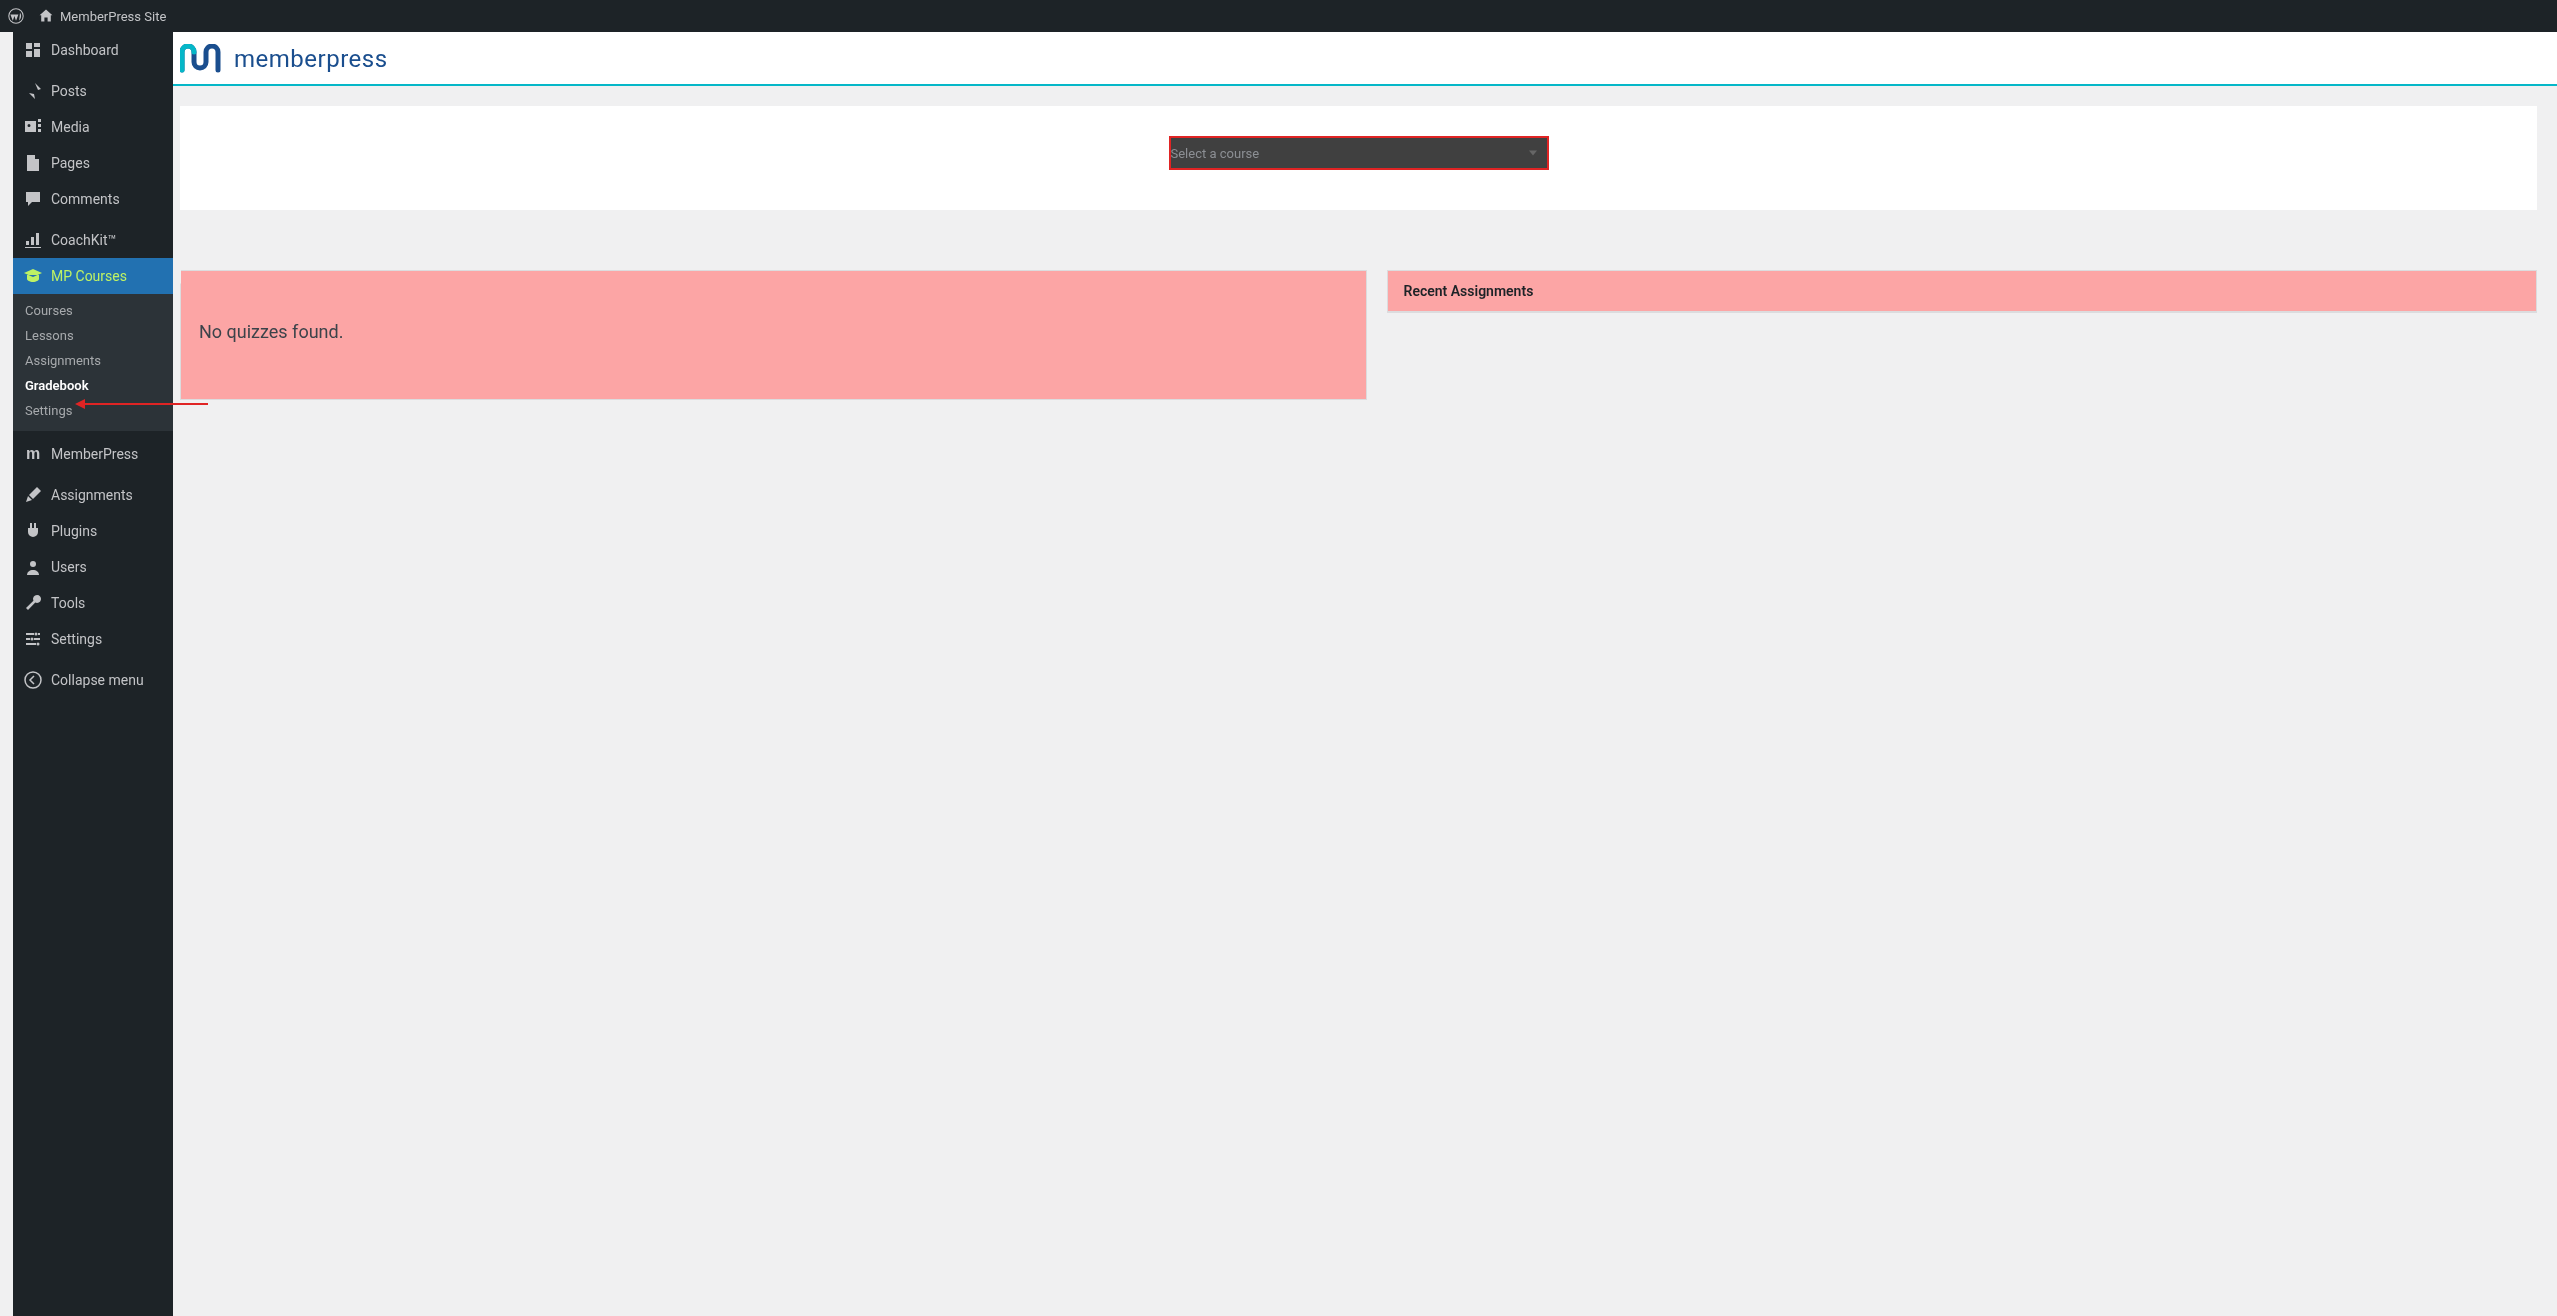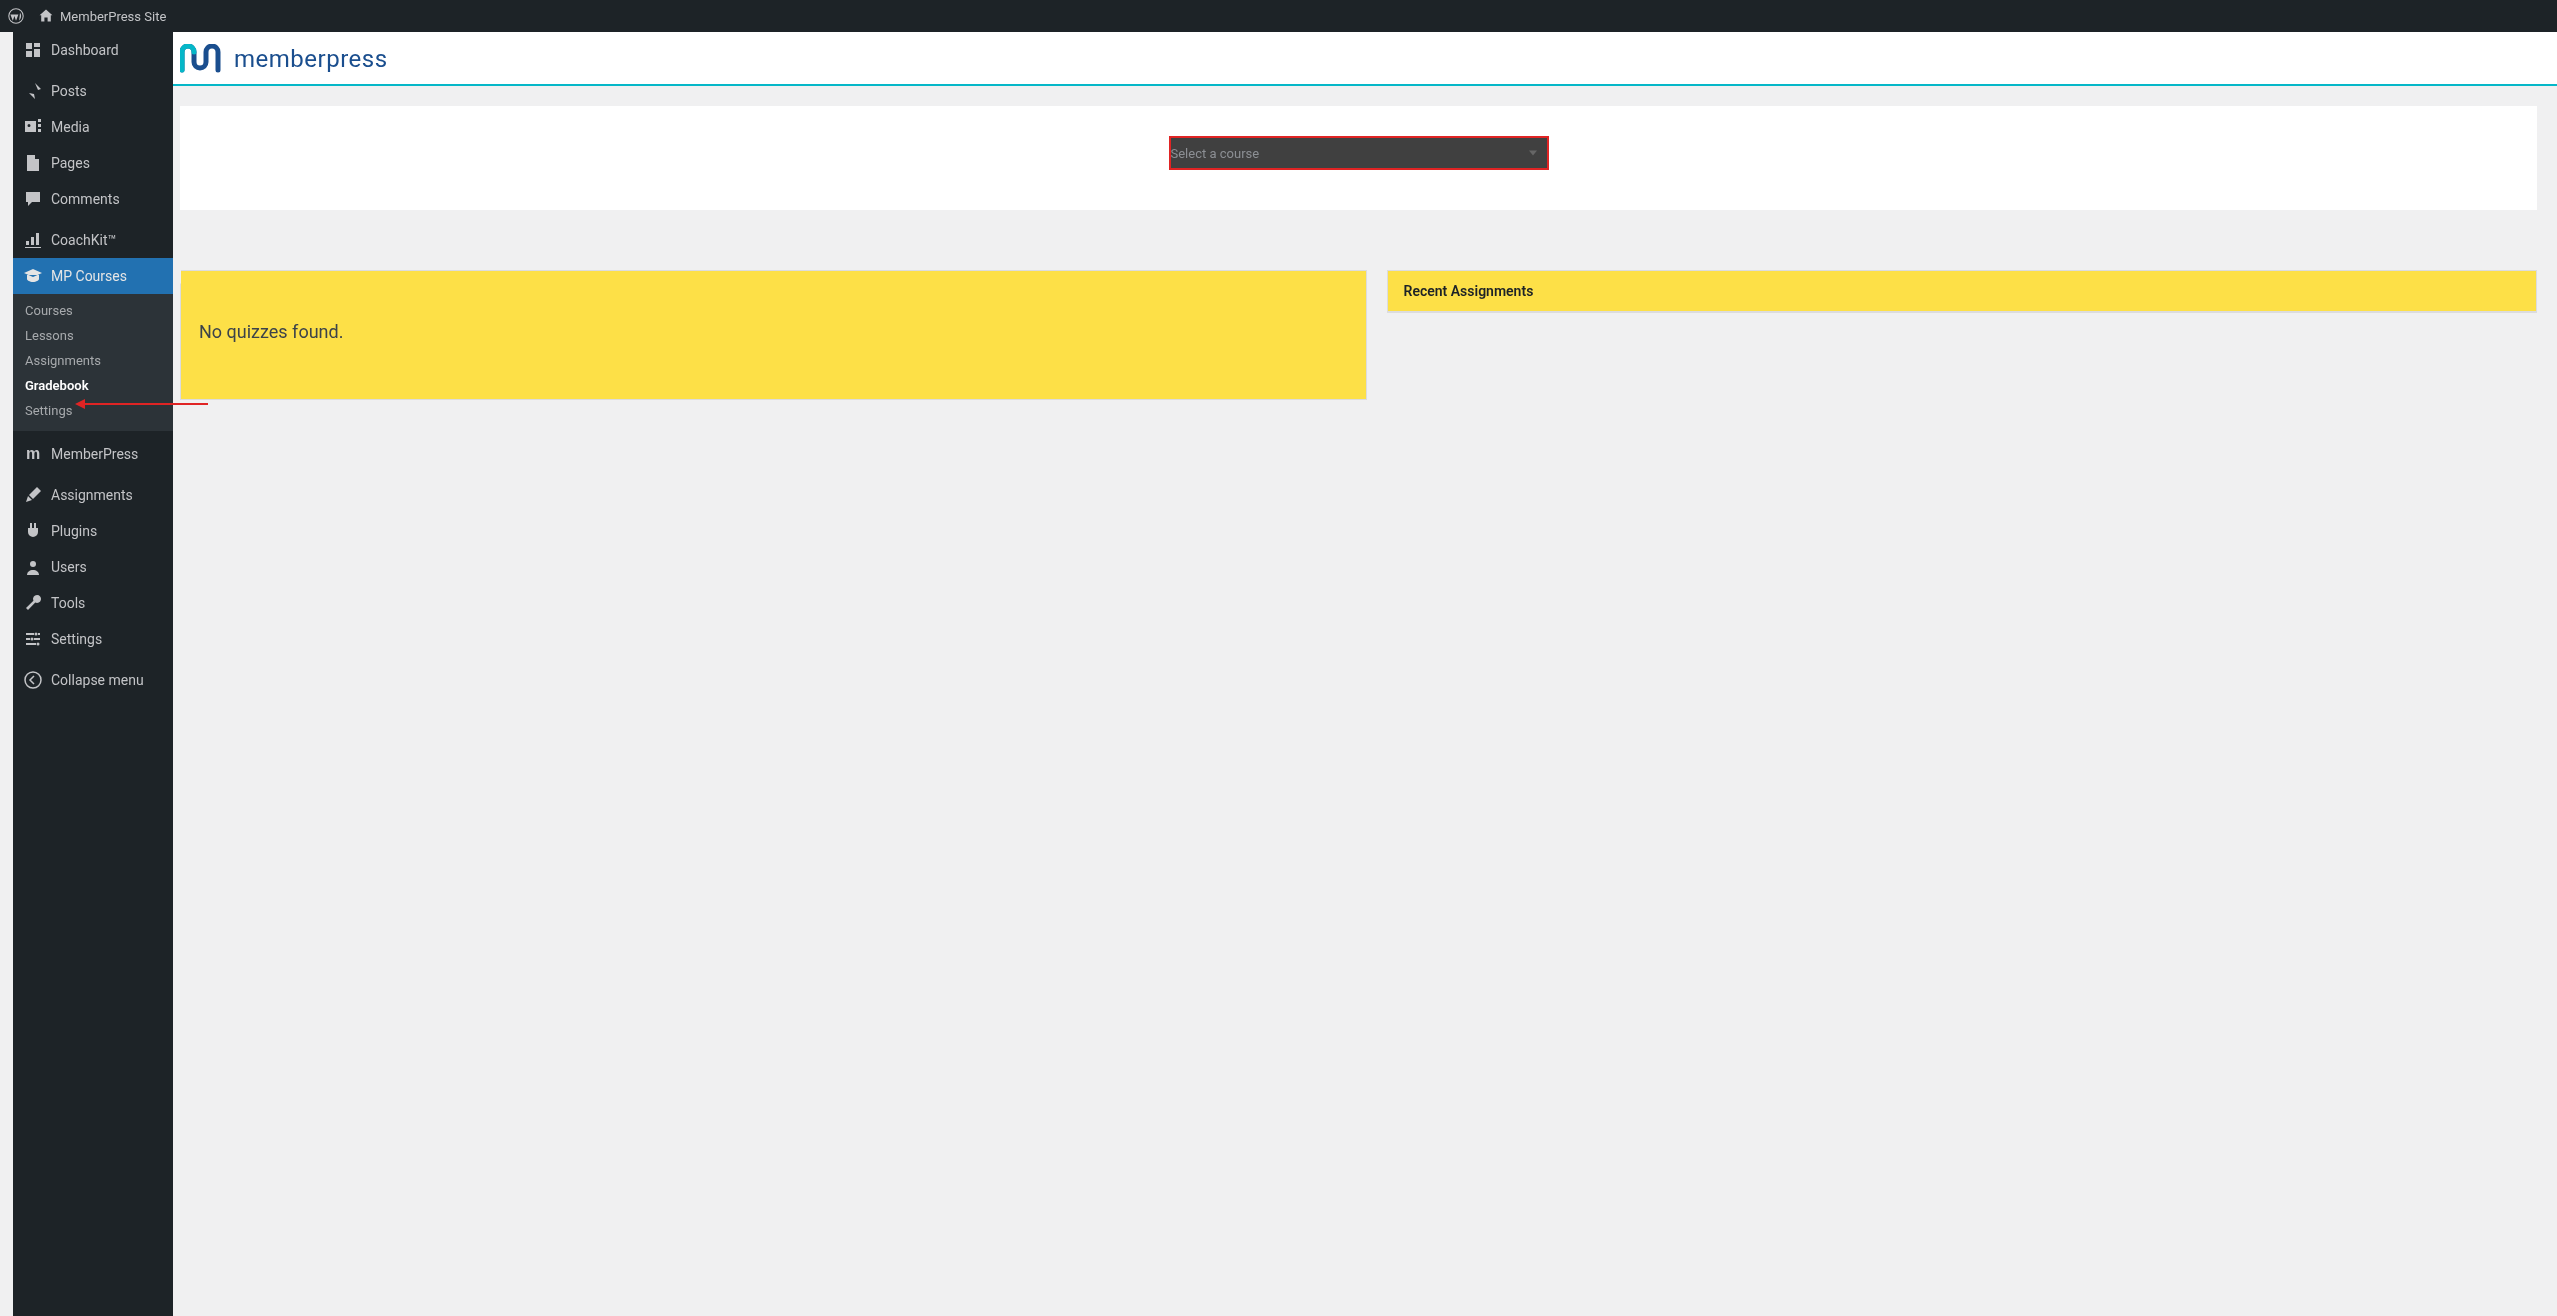--- a/index.html
+++ b/index.html
@@ -7,21 +7,21 @@
 
 
 .admin-bar { height:32px; background:#1d2327; color:#c3c4c7; display:flex; align-items:center; padding:0 8px; font-size:13px; }
 .admin-bar .ab-item { display:flex; align-items:flex-end; margin-right:8px; color:#c3c4c7; }
 .admin-bar svg { width:16px; height:16px; fill:#c3c4c7; margin-right:6px; }
 
 
 .sidebar { position:fixed; top:32px; left:13px; width:160px; bottom:0; background:#1d2327; color:#c3c4c7; font-size:14px; }
 .sidebar .menu-item { display:flex; align-items:center; padding:8px 10px; color:#c3c4c7; cursor:pointer; position:relative; }
 .sidebar .menu-item svg, .sidebar .menu-item .dashicon { width:20px; height:20px; margin-right:8px; fill:currentColor; flex-shrink:0; }
-.sidebar .menu-item.active { background:#2271b1; color:#e5e5e5; }
+.sidebar .menu-item.active { background:#2271b1; color:#bef264; }
 .sidebar .menu-item.active::after { content:''; position:absolute; right:-8px; top:50%; transform:translateY(-50%); border:8px solid transparent; border-right-color:#f0f0f1; }
 .sidebar .submenu { background:#2c3338; padding:4px 0 8px 0; }
 .sidebar .submenu .sub-item { padding:5px 12px; font-size:13px; color:#a7aaad; cursor:pointer; }
 .sidebar .submenu .sub-item.current { color:#fff; font-weight:600; }
 .sidebar .separator { height:5px; }
 
 
 .content { margin-left:160px; padding:0; background:#f0f0f1; min-height:calc(100vh - 32px); }
 .mp-header { background:#fff; padding:12px 20px 10px 20px; border-bottom:2px solid #05b7c8; }
 .mp-logo { display:flex; align-items:center; }
@@ -29,21 +29,21 @@
 
 .body-pad { padding:20px; }
 
 .select-panel { background:#fff; padding:30px 20px 40px; text-align:center; }
 .select-panel h3 { font-weight:400; font-size:17px; color:#3c434a; margin-bottom:18px; }
 .course-select-wrap { display:inline-block; position:relative; }
 .course-select { width:380px; height:34px; border:2px solid #e02424; background:#404040; color:#8c8f94; font-size:13px; text-align:center; display:flex; align-items:center; position:relative; cursor:pointer; }
 .course-select .caret { position:absolute; right:10px; top:50%; transform:translateY(-50%); width:0; height:0; border-left:4px solid transparent; border-right:4px solid transparent; border-top:5px solid #666; }
 
 .panels-row { display:flex; gap:20px; margin-top:60px; align-items:flex-start; }
-.panel { background:#fde047; border:1px solid #dcdcde; }
+.panel { background:#fca5a5; border:1px solid #dcdcde; }
 .panel-left { flex:1; min-height:130px; padding:50px 18px 30px 18px; }
 .panel-right { flex:1; }
 .panel-right .panel-head { padding:12px 16px; border-bottom:1px solid #dcdcde; font-weight:600; font-size:14px; color:#1d2327; }
 .assign-table { width:100%; border-collapse:collapse; font-size:13px; }
 .assign-table th { text-align:left; font-weight:400; color:#2c3338; padding:10px 16px; border-bottom:1px solid #dcdcde; }
 .assign-table td { padding:10px 16px; }
 .assign-table tbody tr { background:#f6f7f7; }
 .assign-table a { color:#2271b1; text-decoration:none; }
 .no-quiz { color:#3c434a; font-size:18px; }
 

